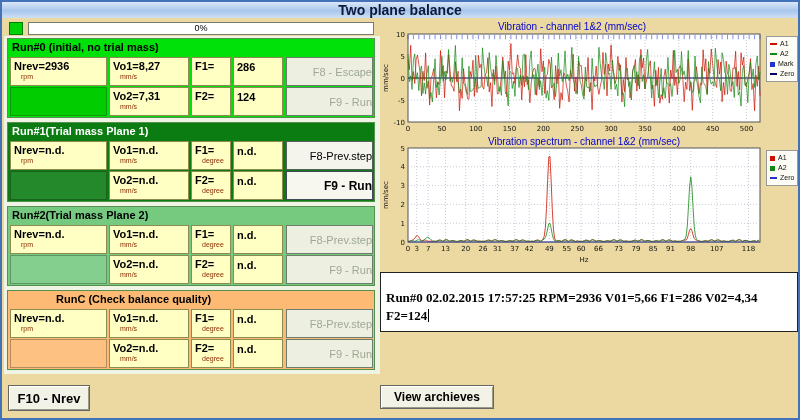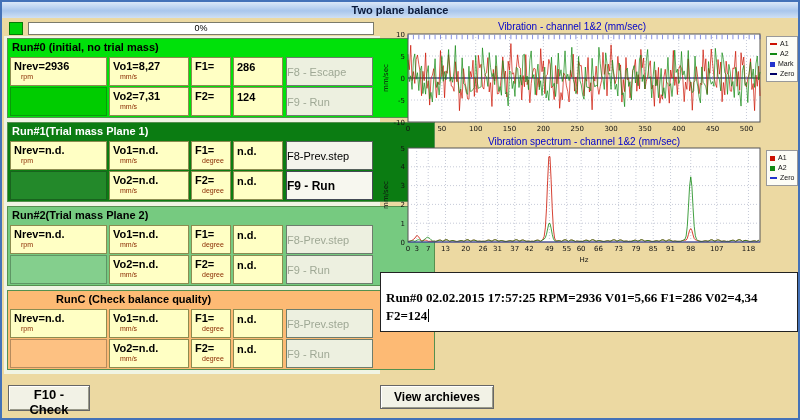--- a/index.html
+++ b/index.html
@@ -1,35 +1,35 @@
 <!DOCTYPE html>
 <html><head>
 <meta charset="utf-8">
 <style>
   html,body{margin:0;padding:0;background:#888;font-family:"Liberation Sans",sans-serif;}
   .window{position:relative;width:800px;height:420px;background:#ecd9a2;border:2px solid #4472b8;box-sizing:border-box;overflow:hidden;}
-  .titlebar{position:absolute;left:0;top:0;right:0;height:16px;background:linear-gradient(#dbe8f8,#a9c6ec 55%,#cfe0f4);text-align:center;font-size:11px;font-weight:bold;color:#0a1a3a;line-height:16px;}
+  .titlebar{position:absolute;left:0;top:0;right:0;height:16px;background:linear-gradient(#dbe8f8,#a9c6ec 55%,#cfe0f4);text-align:center;font-size:14px;font-weight:bold;color:#0a1a3a;line-height:16px;}
   .left-col{position:absolute;left:2px;top:34px;width:376px;height:338px;background:#f0f4e4;}
   .status-led{position:absolute;left:7px;top:20px;width:14px;height:13px;background:#00d20a;border:1px solid #067a06;box-sizing:border-box;}
   .progress{position:absolute;left:26px;top:20px;width:346px;height:13px;background:#ffffff;border:1px solid #7a7a6a;box-sizing:border-box;font-size:9px;text-align:center;line-height:11px;color:#000;}
   .progress .fill{position:absolute;left:0;top:0;bottom:0;background:linear-gradient(#9ef09e,#2cc42c);}
   .progress .lbl{position:relative;}
-  .panel{position:absolute;left:5px;width:428px;height:80px;border:1px solid #55904f;box-sizing:border-box;}
+  .panel{position:absolute;left:5px;width:368px;height:80px;border:1px solid #55904f;box-sizing:border-box;}
   .panel.run0{background:#00e10a;}
   .panel.run1{background:#0b7c12;}
   .panel.run2{background:#76ca80;}
   .panel.runc{background:#fdba74;padding-left:44px;}
   .panel-header{height:17px;font-size:11px;font-weight:bold;color:#000;padding-left:4px;line-height:17px;white-space:nowrap;}
   .panel.run1 .panel-header{color:#ffffff;}
   .cell{position:absolute;background:#ffffc4;border:1px solid #8c8c50;box-sizing:border-box;font-size:11px;font-weight:bold;color:#000;padding:2px 0 0 3px;overflow:hidden;}
   .cell .unit{display:block;font-size:7px;font-weight:normal;color:#8a2a00;padding-left:7px;margin-top:1px;}
   .cell.fval{padding-top:3px;}
   .cell.empty{background:rgba(255,255,255,0.10);border:1px solid rgba(0,0,0,0.28);}
   .panel.run0 .cell.empty{background:#00cc00;border:1px solid #0a9a0a;}
-  .pbtn{position:absolute;font-family:"Liberation Sans",sans-serif;font-size:11px;border:1px solid #6d7d6d;background:#edf0e0;text-align:left;color:#000;box-sizing:border-box;padding:0;}
+  .pbtn{position:absolute;font-family:"Liberation Sans",sans-serif;font-size:11px;border:1px solid #6d7d6d;background:#edf0e0;text-align:right;color:#000;box-sizing:border-box;padding:0;}
   .pbtn.disabled{color:#9fa895;}
   .pbtn.primary{font-weight:bold;font-size:12px;background:#f7f7ef;border-color:#444a55;}
   .pbtn.active{background:#f4f4ec;border-color:#55605c;}
   .chart-title{position:absolute;left:378px;width:384px;text-align:center;color:#0000cc;font-size:10px;}
   .plot-svg{position:absolute;background:transparent;}
   .legend{position:absolute;background:#fdfdf6;border:1px solid #999;padding:2px 3px;}
   .lg-item{display:flex;align-items:center;gap:3px;font-size:7px;line-height:10px;color:#111;}
   .lg-mark{display:inline-block;flex:none;}
   .lg-mark.dash{width:7px;height:2px;}
   .lg-mark.sq{width:5px;height:5px;}
@@ -379,15 +379,15 @@
       <div class="lg-item">
         <span class="lg-mark dash" style="background: rgb(34, 51, 204);"></span>
         <span>Zero</span>
       </div>
     </div>
 
   <div class="logbox">
     <span>Run#0 02.02.2015 17:57:25 RPM=2936 V01=5,66 F1=286 V02=4,34 F2=124</span><span class="caret"></span>
   </div>
 
-  <button class="footbtn exit">F10 - Check</button>
+  <button class="footbtn exit">F10 - Nrev</button>
   <button class="footbtn archives">View archieves</button>
 </div>
 
 </body></html>

